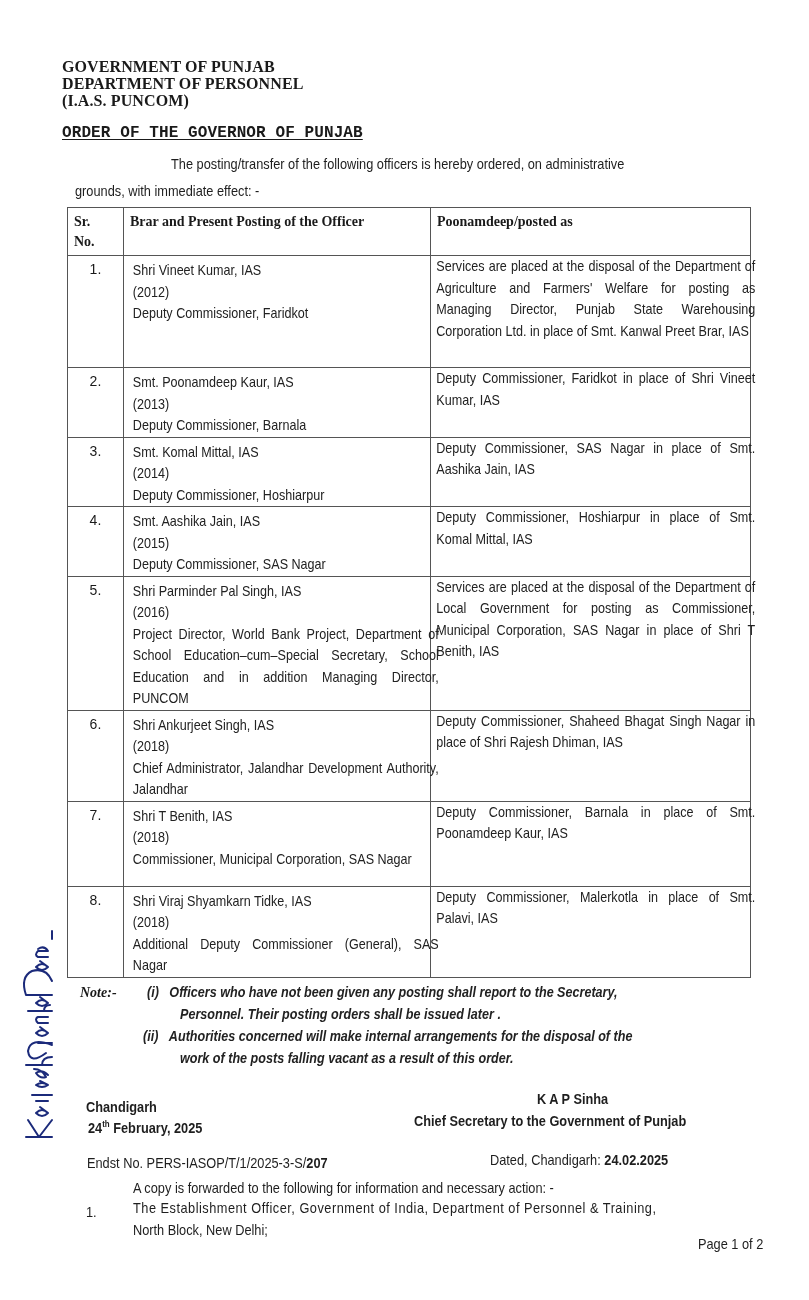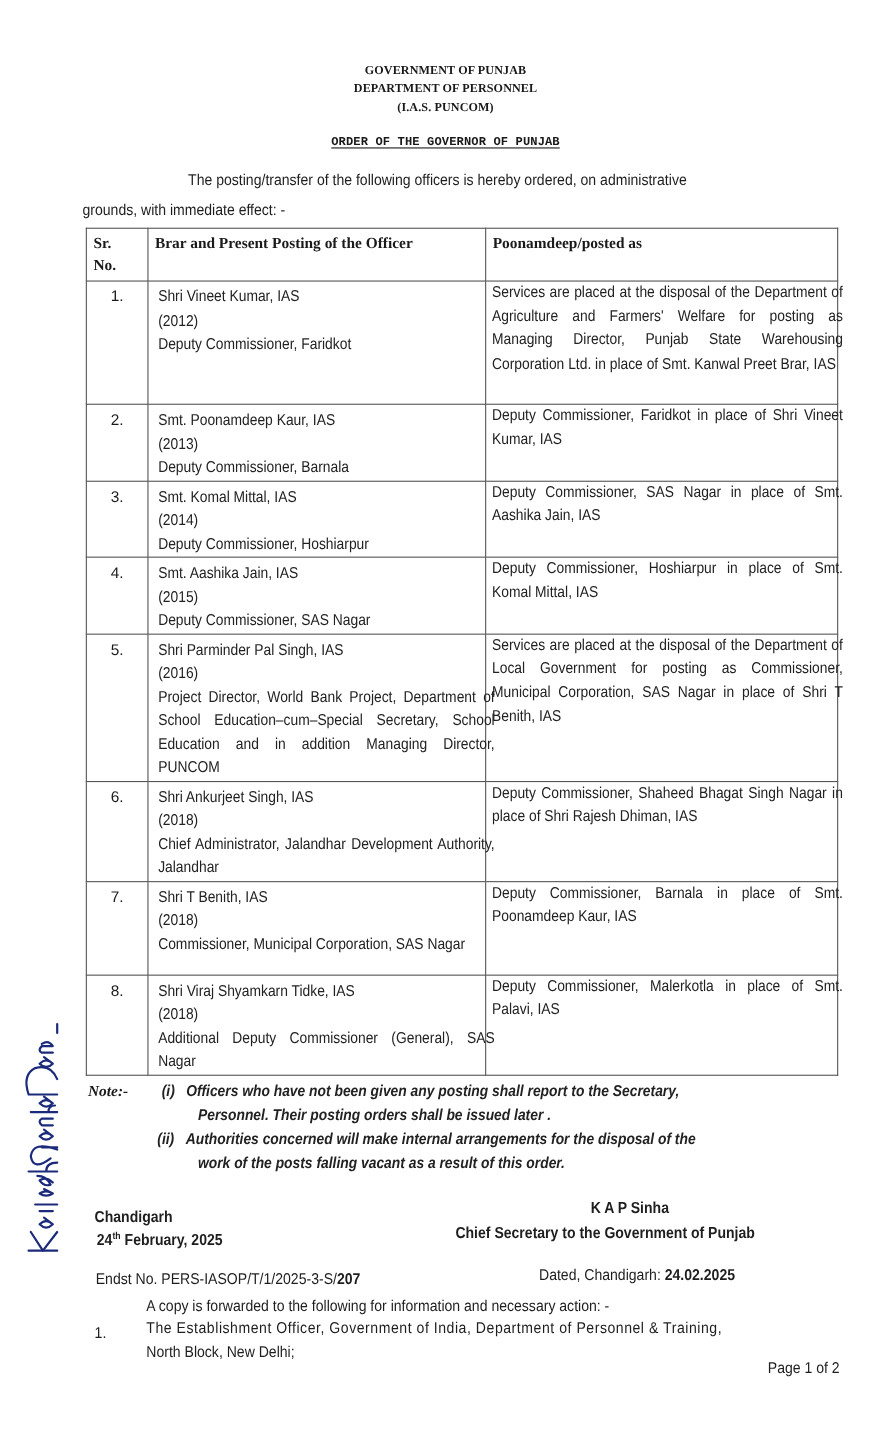--- a/index.html
+++ b/index.html
@@ -2,30 +2,30 @@
 <html><head>
 <meta charset="utf-8">
 <style>
   html, body { margin: 0; padding: 0; }
   body {
     width: 809px; height: 1300px; background: #ffffff; position: relative;
     font-family: "Liberation Sans Narrow", "Liberation Sans", "DejaVu Sans", sans-serif;
     color: #1a1a1a; overflow: hidden;
   }
   .abs { position: absolute; }
-  .hdr { left: 0; width: 809px; text-align: center; font-family: "Liberation Serif", "DejaVu Serif", serif; font-weight: bold; font-size: 11px; letter-spacing: 0.1px; }
+  .hdr { left: 0; width: 809px; text-align: left; font-family: "Liberation Serif", "DejaVu Serif", serif; font-weight: bold; font-size: 16px; letter-spacing: 0.1px; }
   .h1 { top: 58px; left: 62px; }
   .h2 { top: 75px; left: 62px; }
   .h3 { top: 92px; left: 62px; }
   .order { top: 124px; left: 62px; text-decoration: underline; text-underline-offset: 2px; font-family: Liberation Mono, monospace; }
   .para { font-family: "Liberation Sans", sans-serif; font-size: 14.2px; color: #1e1e1e; transform: scaleX(0.9); transform-origin: left top; white-space: nowrap; }
   .p1 { left: 171px; top: 156px; }
   .p2 { left: 75px; top: 183px; }
 
-  table.orders { position: absolute; left: 67px; top: 207px; border-collapse: collapse; width: 684px; margin-left: 11px; }
+  table.orders { position: absolute; left: 67px; top: 207px; border-collapse: collapse; width: 684px; }
   table.orders td, table.orders th { border: 1px solid #555; vertical-align: top; padding: 0; }
   th { font-family: "Liberation Serif", "DejaVu Serif", serif; font-weight: bold; font-size: 14px; text-align: left; }
   .c1 { width: 55px; } .c2 { width: 307px; } .c3 { width: 320px; }
   .cell { font-family: "Liberation Sans", sans-serif; font-size: 14.3px; line-height: 21.5px; transform: scaleX(0.88); transform-origin: left top; width: 113.6%; color: #222; }
   .th-inner { padding: 3px 6px; line-height: 22px; }
   .sr { text-align: center; padding-top: 5px; font-family: "Liberation Sans", sans-serif; font-size: 14px; }
   .nm { padding: 4px 6px 0 10px; }
   .tr { padding: 0 6px 0 6px; text-align: justify; }
 
   .note-label { left: 80px; top: 985px; font-family: "Liberation Serif", serif; font-style: italic; font-weight: bold; font-size: 14px; }

